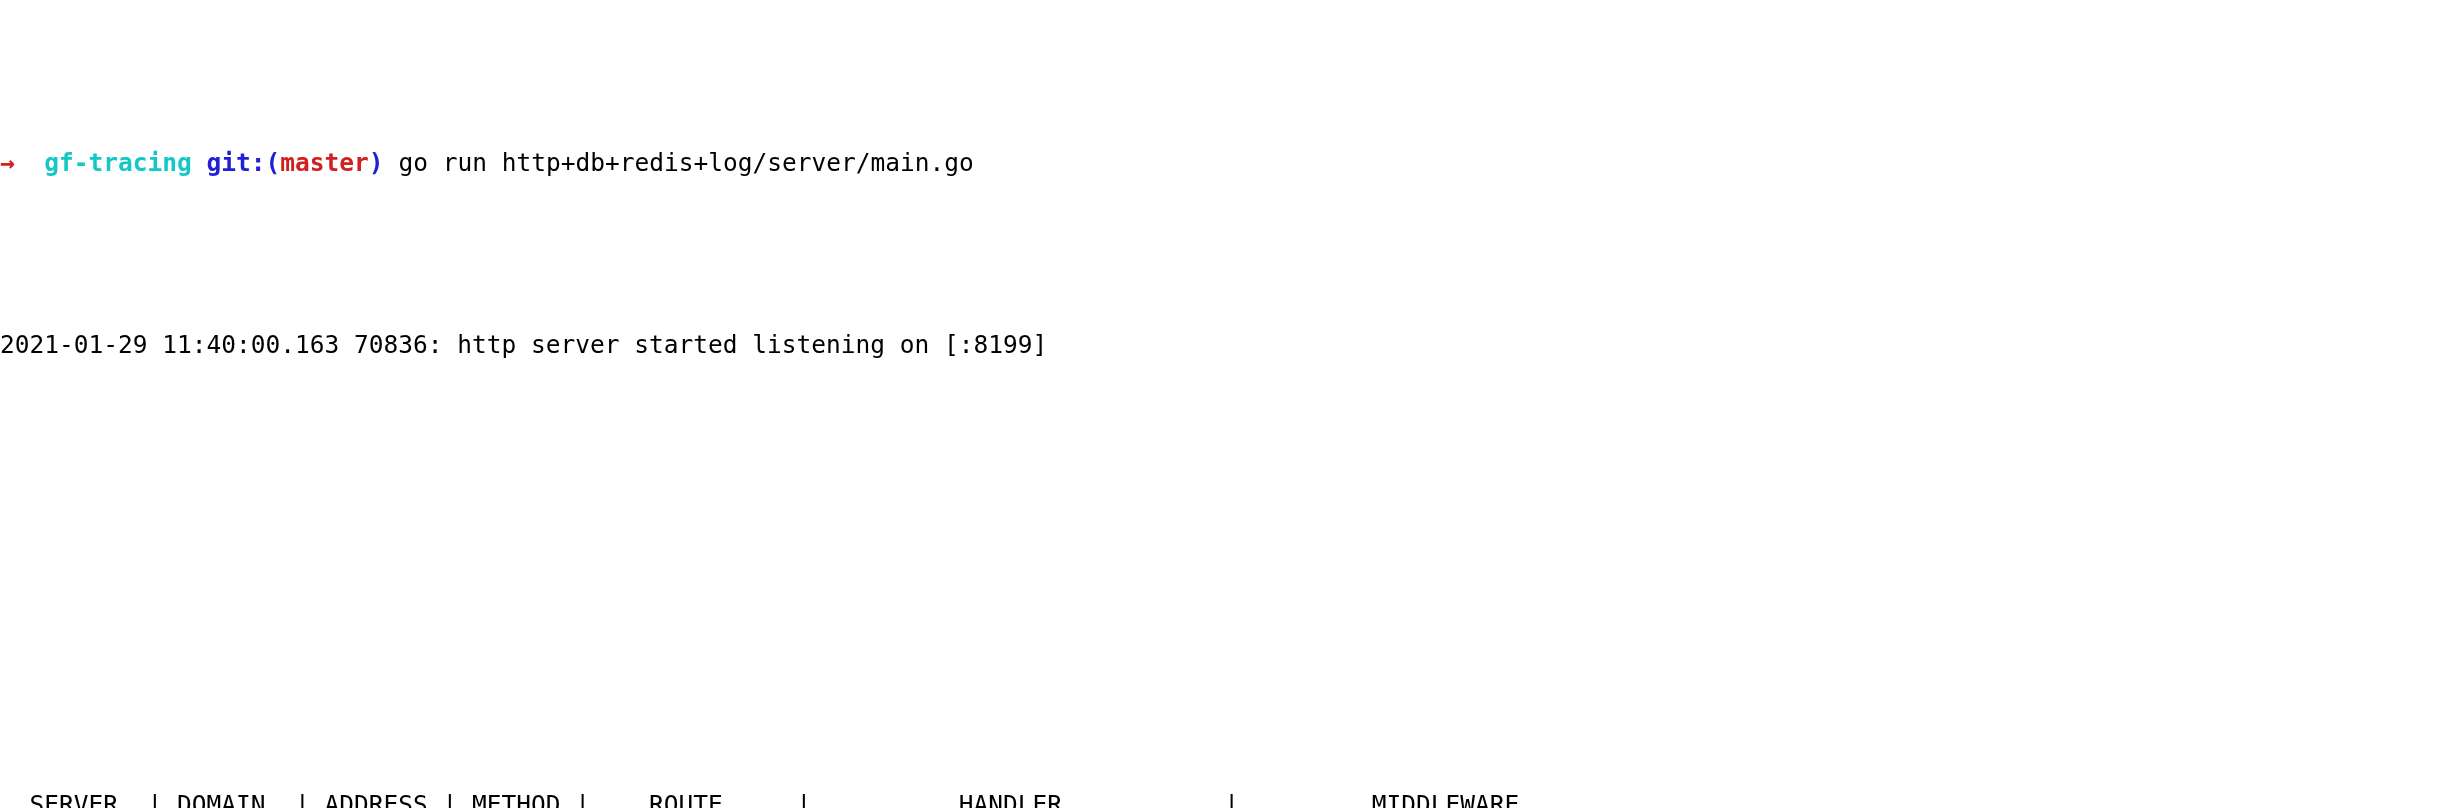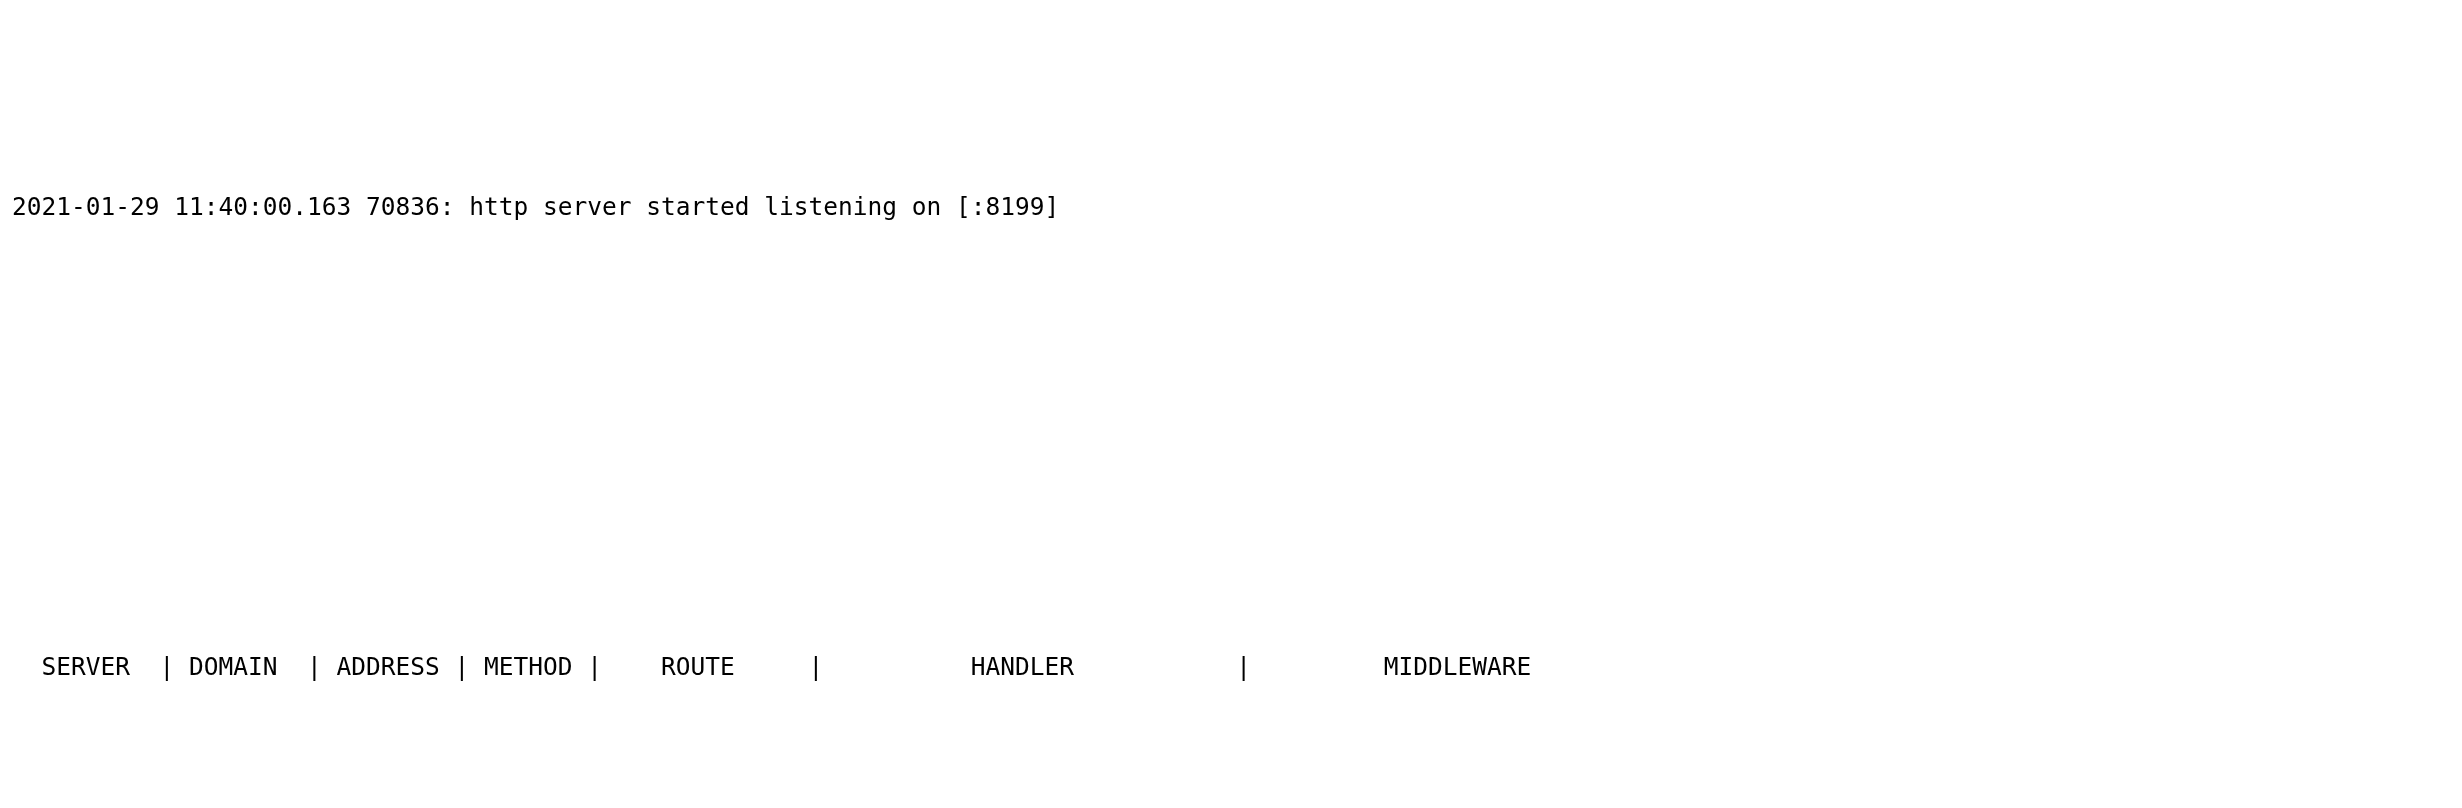--- a/index.html
+++ b/index.html
@@ -23,21 +23,20 @@
     line-height: 46px;
     color: #000000;
     white-space: pre;
     letter-spacing: 0px;
   }
   .line {
     white-space: pre;
     height: 46px;
     display: block;
     font-variant-ligatures: none;
-    padding-left: 12px;
   }
   .line.blank { color: transparent; }
 
   
   .prompt-line {
     height: 46px;
     display: block;
     white-space: pre;
     padding-top: 2px;
     box-sizing: border-box;
@@ -64,20 +63,21 @@
   }
   .table-block, .log-block, .header-block {
     display: block;
   }
 </style>
 </head>
 <body>
 
 <div class="terminal">
 
+  <div class="prompt-line"><span class="arrow">→</span><span class="cmd">  </span><span class="repo">gf-tracing</span><span class="cmd"> </span><span class="git-paren">git:(</span><span class="git-branch">master</span><span class="git-paren">)</span><span class="cmd"> </span><span class="cmd">go run http+db+redis+log/server/main.go</span></div>
 
   <div class="line">2021-01-29 11:40:00.163 70836: http server started listening on [:8199]</div>
 
   <div class="line blank"> </div>
 
   <div class="header-block">
     <div class="line">  SERVER  | DOMAIN  | ADDRESS | METHOD |    ROUTE     |          HANDLER           |         MIDDLEWARE          </div>
     
     
     

